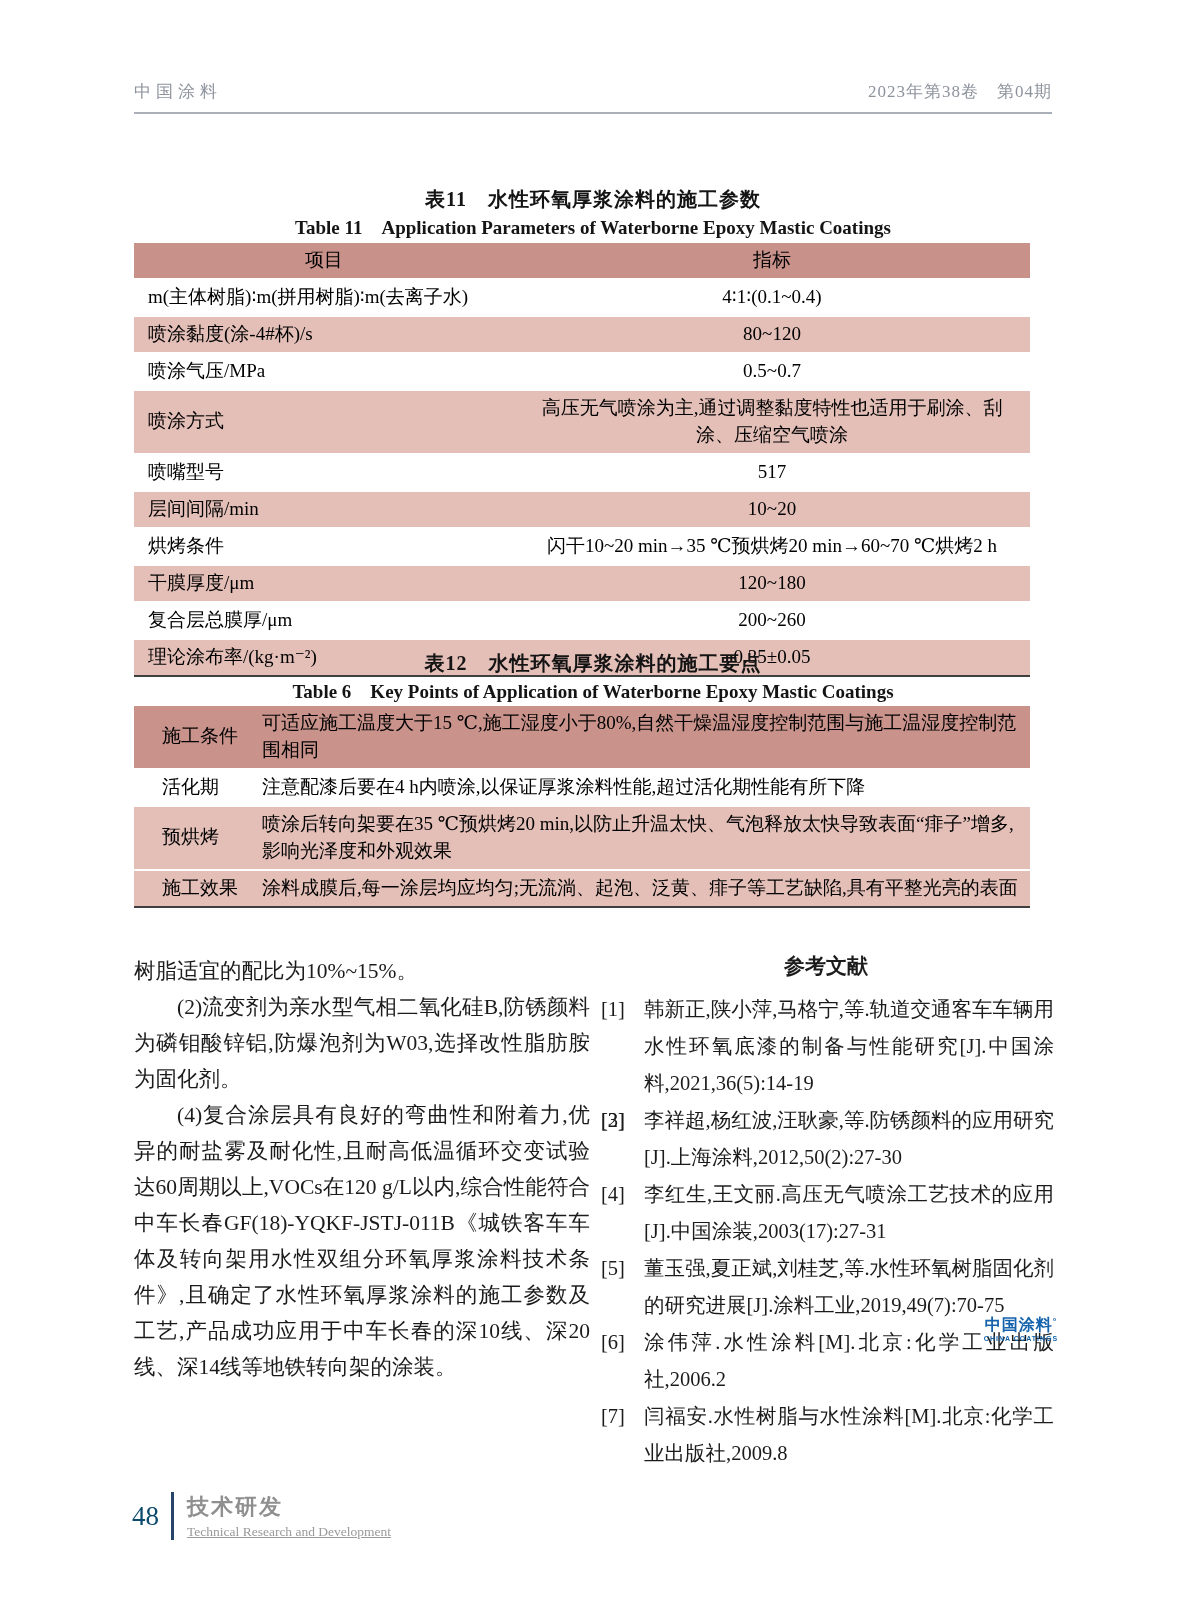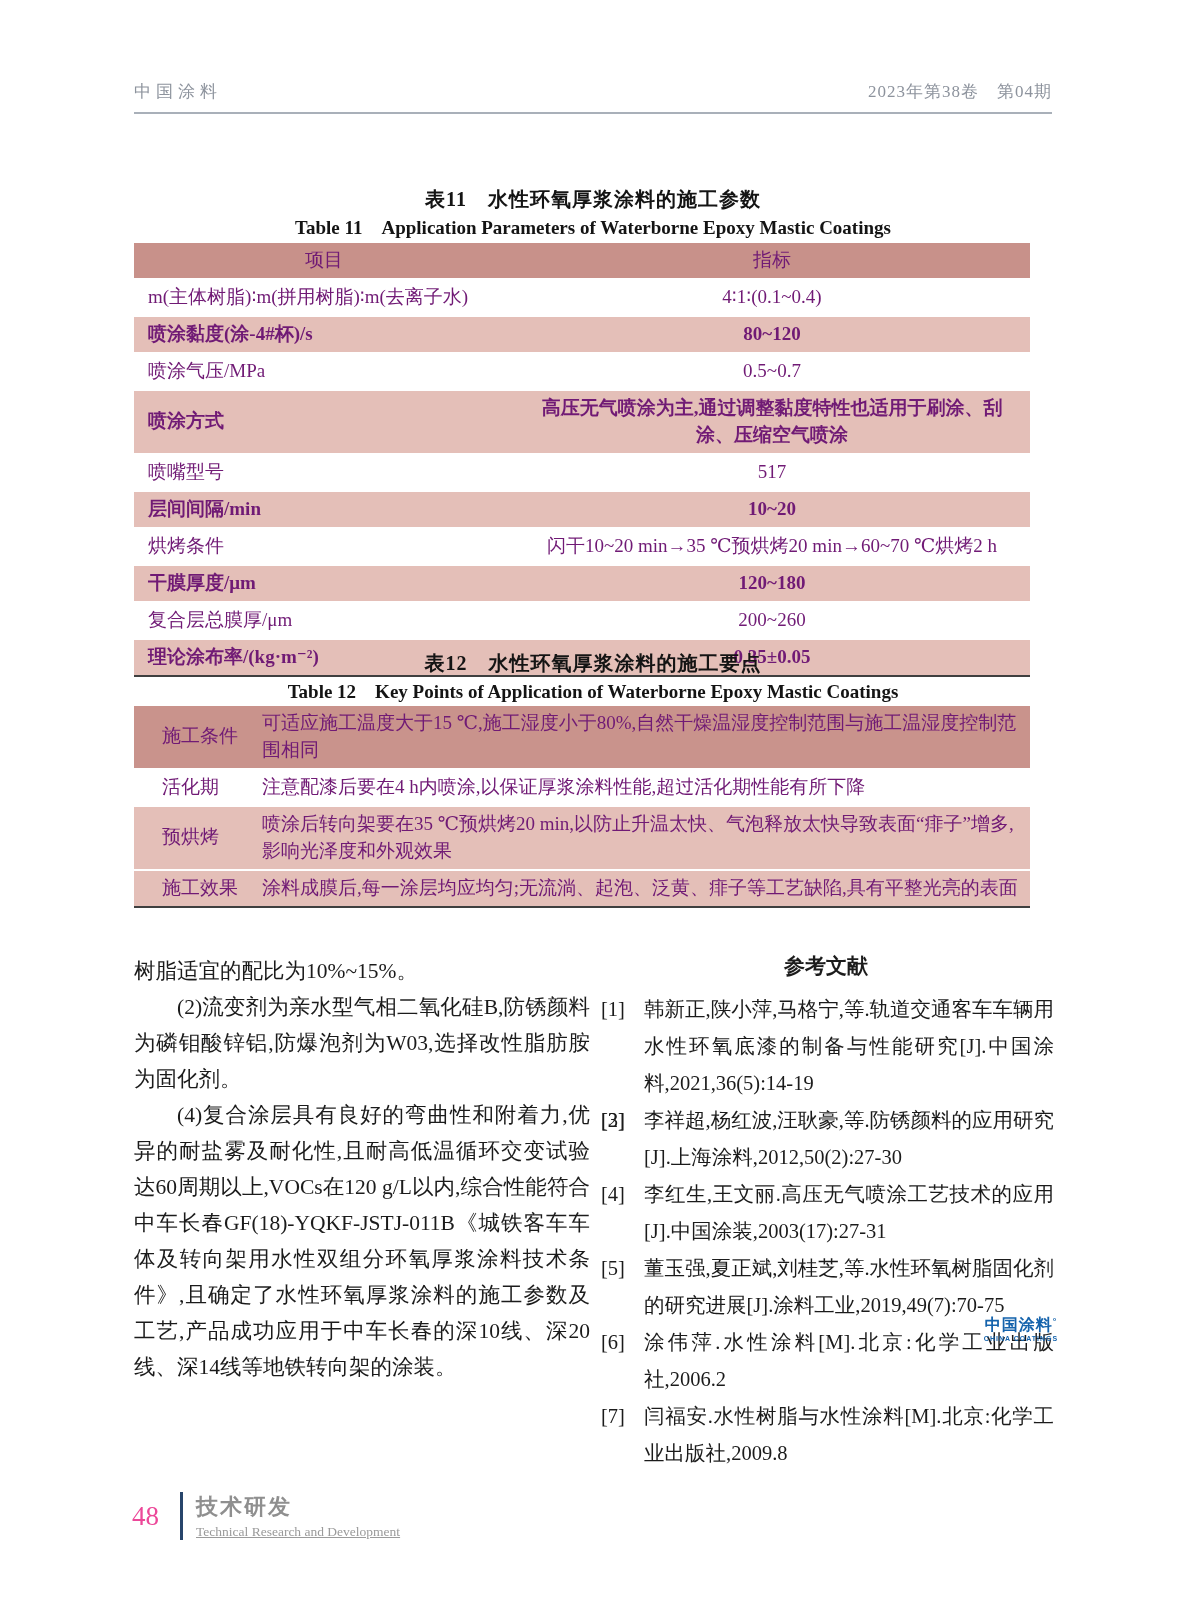--- a/index.html
+++ b/index.html
@@ -21,30 +21,30 @@
   
   .cap { position:absolute; left:134px; width:918px; text-align:center; font-weight:bold; color:#141414; }
   .cap-zh { font-size:20px; letter-spacing:1px; }
   .cap-en { font-size:19px; }
   #cap11zh { top:186px; } #cap11en { top:215px; }
   #cap12zh { top:650px; } #cap12en { top:679px; }
 
   
   table.datatable {
     position:absolute; left:134px; width:896px;
-    border-collapse:collapse; font-size:19px; color:#701a75;
+    border-collapse:collapse; font-size:19px; color:#000000;
     border-top:2px solid #0c4a6e; border-bottom:2px solid #3f3f3f;
   }
   #table11 { top:241px; }
   #table12 { top:704px; }
   .datatable th, .datatable td { border-top:2.5px solid #ffffff; padding:4px 10px; line-height:1.42; font-weight:normal; }
   .datatable th { background:#c8918a; text-align:center; }
   #table11 td.item { width:356px; text-align:left; padding-left:14px; }
   #table11 td.val  { text-align:center; }
-  #table11 tr.pink td { background:#e4bfb8;font-weight:bold; }
+  #table11 tr.pink td { background:#e4bfb8; }
   #table12 td.label { width:80px; text-align:left; padding-left:28px; vertical-align:middle; white-space:nowrap;font-family:Liberation Serif, serif; }
   #table12 td.content { text-align:left; padding-right:4px; }
   #table12 tr.dark td  { background:#c9938c; }
   #table12 tr.pink td  { background:#e4bfb8; }
 
   
   .body-left {
     position:absolute; left:134px; top:953px; width:456px;
     font-size:21.5px; line-height:36px; text-align:justify;
   }
@@ -59,21 +59,21 @@
   .ref .num { position:absolute; left:3px; }
 
   
   .logo { position:absolute; left:982px; top:1316px; width:78px; text-align:center; color:#1563ac; line-height:1.15; }
   .logo-zh { font-family:"Liberation Sans","DejaVu Sans",sans-serif; font-size:16px; font-weight:bold; letter-spacing:1px; white-space:nowrap; }
   .logo-mark { font-size:9px; vertical-align:super; }
   .logo-en { font-family:"Liberation Sans","DejaVu Sans",sans-serif; font-size:7px; font-weight:bold; letter-spacing:1px; white-space:nowrap; }
 
   
   .footer { position:absolute; left:132px; top:1492px; display:flex; align-items:stretch; }
-  .pgnum { font-size:27px; color:#ec4899; margin-right:21px; align-self:flex-end; line-height:1.1; padding-bottom:8px; }
+  .pgnum { font-size:27px; color:#0c4a6e; margin-right:12px; align-self:flex-end; line-height:1.1; padding-bottom:8px; }
   .bar { width:3px; background:#27456b; margin-right:13px; }
   .sec { display:flex; flex-direction:column; justify-content:flex-end; }
   .sec-zh { font-family:"Liberation Sans","DejaVu Sans",sans-serif; font-size:22px; font-weight:bold; color:#8f8f8f; letter-spacing:2px; }
   .sec-en { font-size:13.5px; color:#9a9a9a; margin-top:2px;text-decoration:underline; }
 </style>
 </head>
 <body>
 
 <div class="header">
   <span class="journal">中国涂料</span>
@@ -126,21 +126,21 @@
     <td class="val">200~260</td>
   </tr>
   <tr class="pink">
     <td class="item">理论涂布率/(kg·m⁻²)</td>
     <td class="val">0.35±0.05</td>
   </tr>
 </tbody>
   </table>
 
 <div id="cap12zh" class="cap cap-zh">表12　水性环氧厚浆涂料的施工要点</div>
-<div id="cap12en" class="cap cap-en">Table 12　Key Points of Application of Waterborne Epoxy Mastic Coatings</div>
+<div id="cap12en" class="cap cap-en">Table 6　Key Points of Application of Waterborne Epoxy Mastic Coatings</div>
 
 <table id="table12" class="datatable">
   <tbody>
       <tr class="dark">
     <td class="label">施工条件</td>
     <td class="content">可适应施工温度大于15 ℃,施工湿度小于80%,自然干燥温湿度控制范围与施工温湿度控制范围相同</td>
   </tr>
   <tr>
     <td class="label">活化期</td>
     <td class="content">注意配漆后要在4 h内喷涂,以保证厚浆涂料性能,超过活化期性能有所下降</td>

